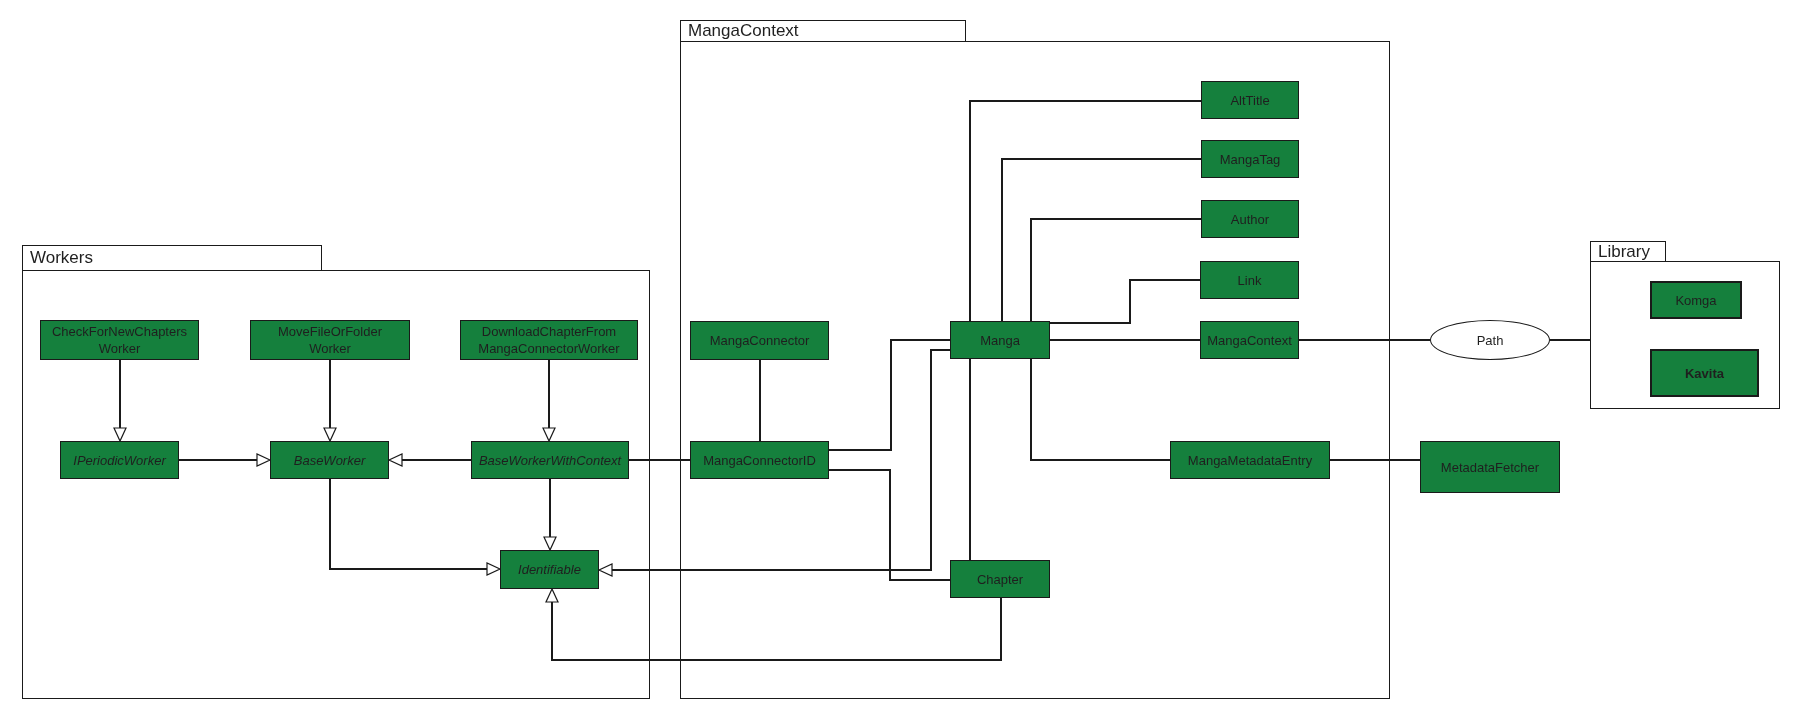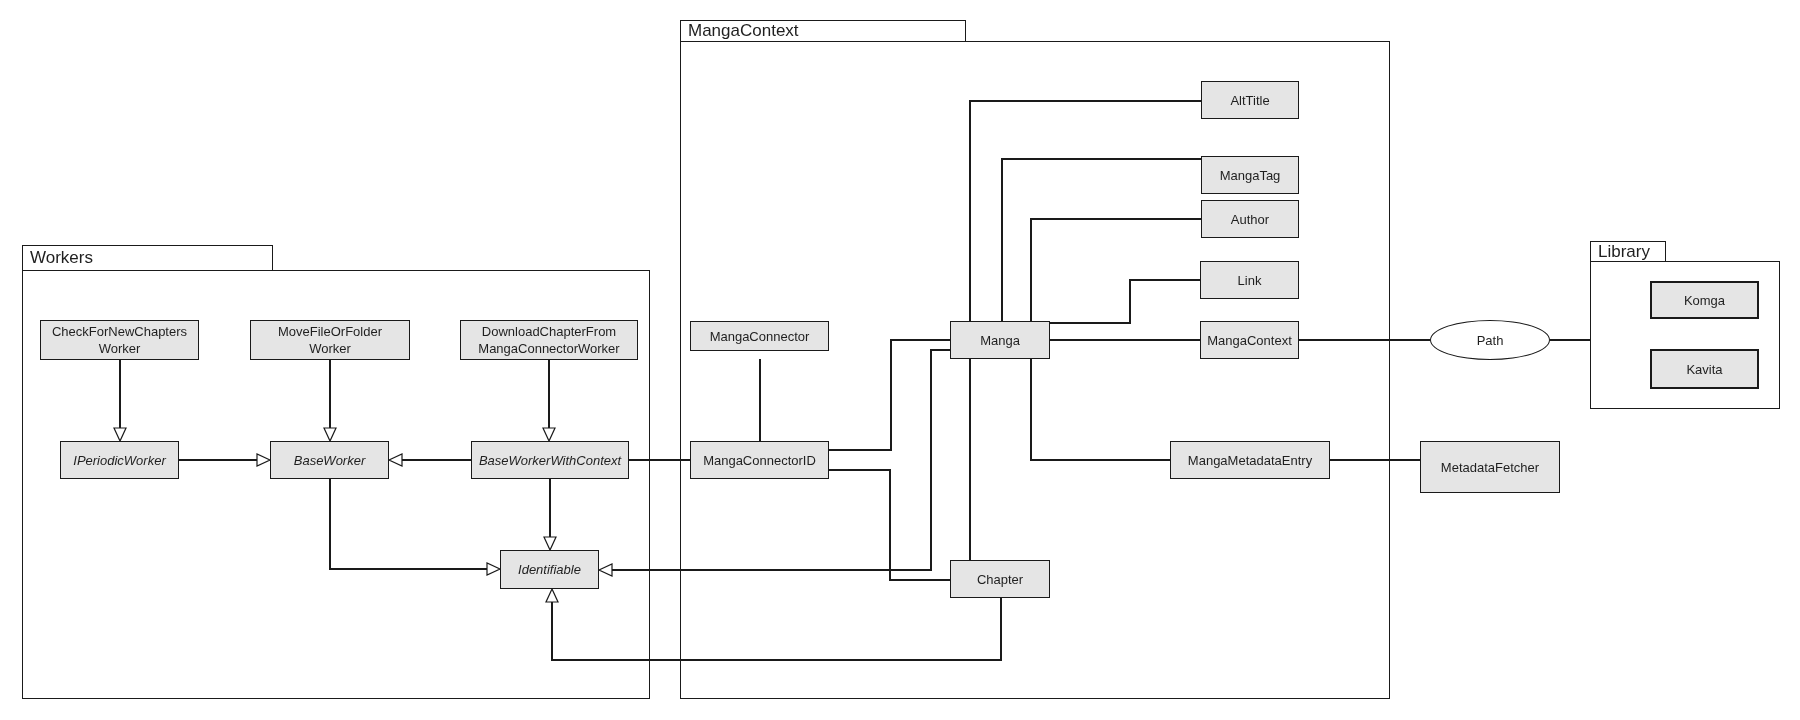--- a/index.html
+++ b/index.html
@@ -42,21 +42,21 @@
     position: absolute;
     left: 0;
     top: 0;
     z-index: 1;
   }
   
   .node {
     position: absolute;
     box-sizing: border-box;
     border: 1px solid #1a1a1a;
-    background: #e5e5e5;
+    background: #15803d;
     z-index: 2;
     display: flex;
     flex-direction: column;
     align-items: center;
     justify-content: center;
     text-align: center;
     font-size: 13px;
     line-height: 17px;
     white-space: nowrap;
   }
@@ -73,21 +73,21 @@
     align-items: center;
     justify-content: center;
     font-size: 13px;
   }
 </style>
 </head>
 <body>
 
 <div class="canvas">
 
-  <div class="pkg-tab" style="left:22px;top:245px;width:251px;height:25px;text-align:right;">
+  <div class="pkg-tab" style="left:22px;top:245px;width:300px;height:25px;text-align:right;">
     <span>Workers</span>
   </div>
   <div class="pkg-body" style="left:22px;top:270px;width:628px;height:429px;"></div>
 
   <div class="pkg-tab" style="left:680px;top:20px;width:286px;height:21px;">
     <span>MangaContext</span>
   </div>
   <div class="pkg-body" style="left:680px;top:41px;width:710px;height:658px;"></div>
 
   <div class="pkg-tab" style="left:1590px;top:241px;width:76px;height:20px;">
@@ -152,36 +152,36 @@
   <div class="node abstract" style="left:270px;top:441px;width:119px;height:38px;">
     <span>BaseWorker</span>
   </div>
   <div class="node abstract" style="left:471px;top:441px;width:158px;height:38px;">
     <span>BaseWorkerWithContext</span>
   </div>
   <div class="node abstract" style="left:500px;top:550px;width:99px;height:39px;">
     <span>Identifiable</span>
   </div>
 
-  <div class="node" style="left:690px;top:321px;width:139px;height:30px;">
+  <div class="node" style="left:690px;top:321px;width:139px;height:39px;">
     <span>MangaConnector</span>
   </div>
   <div class="node" style="left:690px;top:441px;width:139px;height:38px;">
     <span>MangaConnectorID</span>
   </div>
   <div class="node" style="left:950px;top:321px;width:100px;height:38px;">
     <span>Manga</span>
   </div>
   <div class="node" style="left:950px;top:560px;width:100px;height:38px;">
     <span>Chapter</span>
   </div>
   <div class="node" style="left:1201px;top:81px;width:98px;height:38px;">
     <span>AltTitle</span>
   </div>
-  <div class="node" style="left:1201px;top:140px;width:98px;height:38px;margin-top:16px;">
+  <div class="node" style="left:1201px;top:140px;width:98px;height:38px;">
     <span>MangaTag</span>
   </div>
   <div class="node" style="left:1201px;top:200px;width:98px;height:38px;">
     <span>Author</span>
   </div>
   <div class="node" style="left:1200px;top:261px;width:99px;height:38px;">
     <span>Link</span>
   </div>
   <div class="node" style="left:1200px;top:321px;width:99px;height:38px;">
     <span>MangaContext</span>
@@ -190,20 +190,20 @@
     <span>MangaMetadataEntry</span>
   </div>
 
   <div class="node" style="left:1420px;top:441px;width:140px;height:52px;text-align:right;">
     <span>MetadataFetcher</span>
   </div>
   <div class="ellipse-node" style="left:1430px;top:320px;width:120px;height:40px;">
     <span>Path</span>
   </div>
 
-  <div class="node thick" style="left:1650px;top:281px;width:109px;height:38px;">
+  <div class="node thick" style="left:1650px;top:281px;width:92px;height:38px;">
     <span>Komga</span>
   </div>
-  <div class="node thick" style="left:1650px;top:349px;width:109px;height:40px;">
+  <div class="node thick" style="left:1650px;top:349px;width:109px;height:48px;font-weight:bold;">
     <span>Kavita</span>
   </div>
 
 </div>
 
 </body></html>

